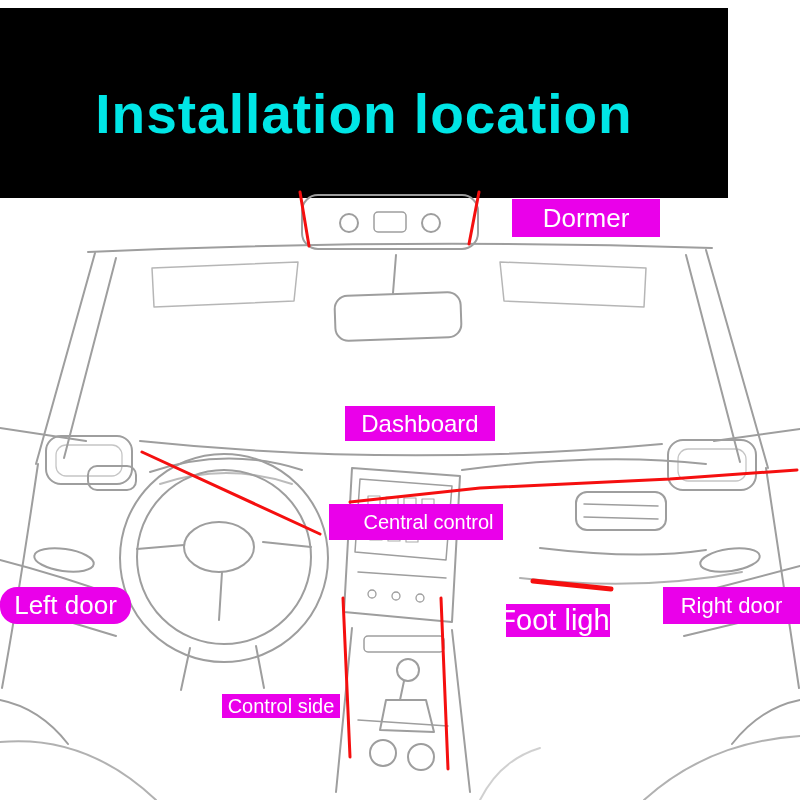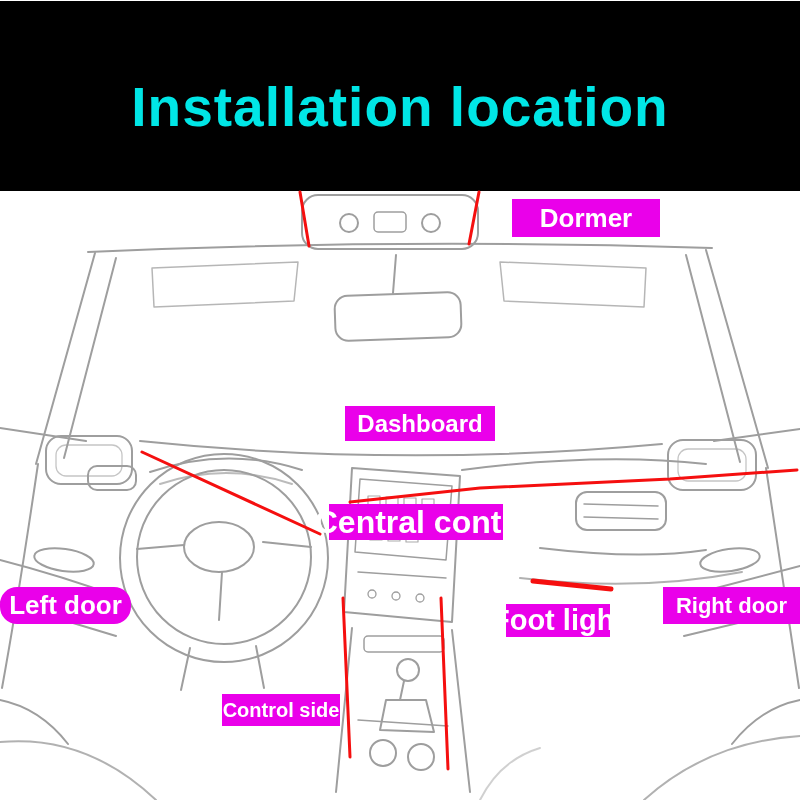--- a/index.html
+++ b/index.html
@@ -1,46 +1,46 @@
 <!DOCTYPE html>
 <html style="--header-bg: #000000; --title-text: #00e6e6; --label-bg: #ea00ea; --label-text: #ffffff; --strip-red: #f50f0f; --sketch-line: #9e9e9e;"><head>
 <meta charset="utf-8">
 <style>
   * { margin:0; padding:0; box-sizing:border-box; }
   html,body { width:800px; height:800px; }
   body { font-family:"Liberation Sans", sans-serif; background:#ffffff; }
   .page { position:relative; width:800px; height:800px; overflow:hidden; background:#ffffff; }
   .header {
-    position:absolute; left:0; top:1px; width:800px; height:190px;
+    position:absolute; left:0; top:8px; width:728px; height:190px;
     background:var(--header-bg,#000000);
     display:flex; align-items:center; justify-content:center;
     padding-top:22px;
   }
   .title {
     color:var(--title-text,#00e6e6);
     font-size:55px; font-weight:800; letter-spacing:1px;
     white-space:nowrap;
   }
   .sketch { position:absolute; left:0; top:0; z-index:1; }
   .label {
     position:absolute; z-index:3;
     background:var(--label-bg,#ea00ea);
     color:var(--label-text,#ffffff);
-    font-weight:700;
+    font-weight:400;
     display:flex; align-items:center; justify-content:center;
     white-space:nowrap;
     text-align:right;
   }
   .lbl-dormer        { left:512px; top:199px; width:148px; height:38px; font-size:26px; }
   .lbl-dashboard     { left:345px; top:406px; width:150px; height:35px; font-size:24px; }
-  .lbl-central       { left:329px; top:504px; width:174px; height:36px; font-size:32px;padding-left:25px; }
+  .lbl-central       { left:329px; top:504px; width:174px; height:36px; font-size:20px;padding-left:25px; }
   .lbl-leftdoor      { left:0px;   top:587px; width:131px; height:37px; font-size:26px;border-radius:17px; }
   .lbl-footlight     { left:506px; top:604px; width:104px; height:33px; font-size:29px; }
   .lbl-rightdoor     { left:663px; top:587px; width:137px; height:37px; font-size:22px; }
-  .lbl-controlside   { left:222px; top:694px; width:118px; height:32px; font-size:20px; }
+  .lbl-controlside   { left:222px; top:694px; width:118px; height:24px; font-size:20px; }
 </style>
 </head>
 <body>
 
 <div class="page">
 
   <div class="header">
     <div class="title">Installation location</div>
   </div>
 

